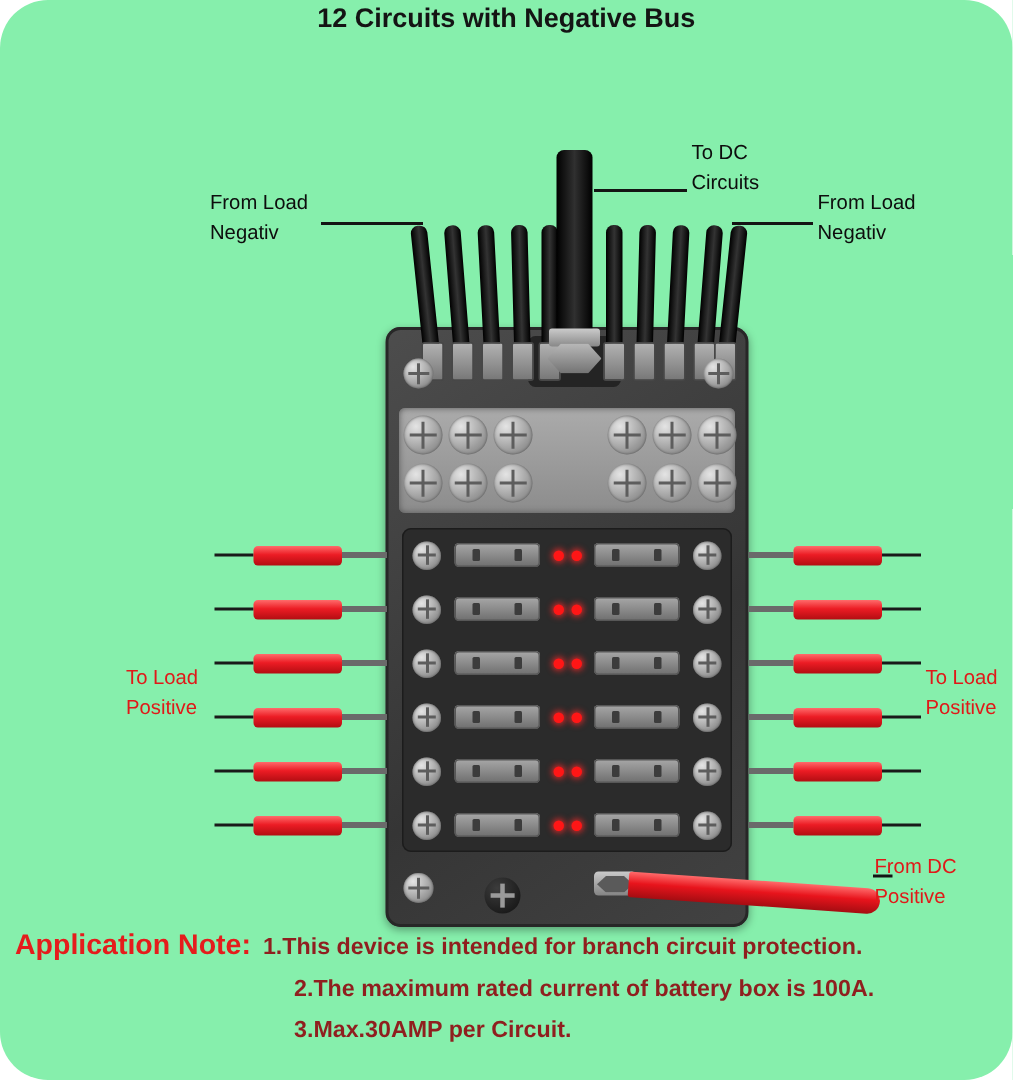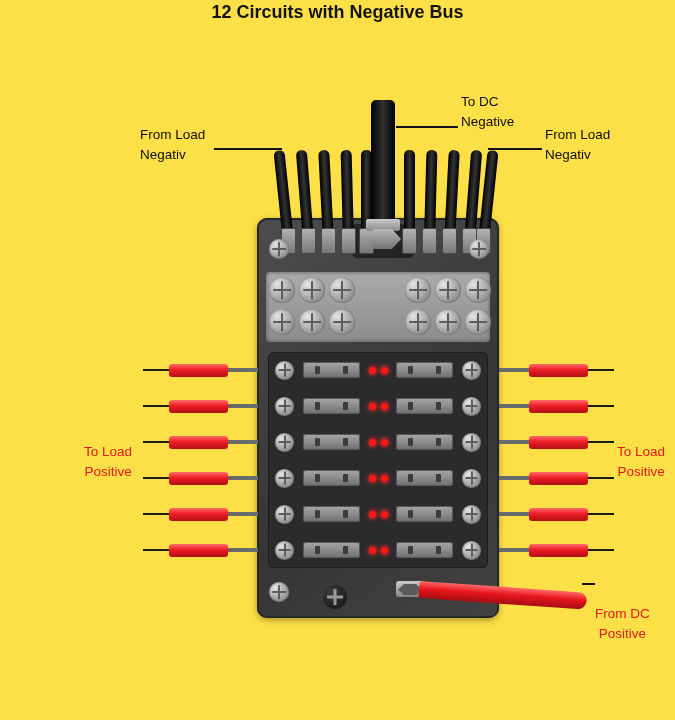--- a/index.html
+++ b/index.html
@@ -1,17 +1,17 @@
 <!DOCTYPE html>
 <html><head>
 <meta charset="utf-8">
 <style>
   html,body{margin:0;padding:0;background:#fff;}
   body{font-family:"Liberation Sans", sans-serif;}
-  .canvas{position:relative;width:675px;height:720px;background:#fde047;overflow:hidden;margin:0 auto;}
+  .canvas{position:relative;width:675px;height:720px;background:#86efac;overflow:hidden;margin:0 auto;border-radius:32px;}
 
   
   .title{position:absolute;top:2px;left:0;right:0;text-align:center;font-size:18px;font-weight:600;color:#141414;}
   .subtitle{position:absolute;top:31px;left:0;right:0;text-align:center;font-size:21px;font-weight:700;color:#d42020;}
 
   
   .fusebox{position:absolute;left:257px;top:218px;width:242px;height:400px;border-radius:10px;
     background:linear-gradient(145deg,#4d4d4d,#353535 60%,#424242);
     box-shadow:inset 0 0 0 2px #272727, 0 2px 6px rgba(0,0,0,.35);}
 
@@ -87,32 +87,32 @@
   .dccrimp{position:absolute;left:396px;top:581px;width:28px;height:16px;border-radius:3px;
     background:linear-gradient(#cacaca,#848484);}
   .dcnut{position:absolute;left:398px;top:584px;width:24px;height:11px;background:#5a5a5a;
     clip-path:polygon(25% 0%,75% 0%,100% 50%,75% 100%,25% 100%,0% 50%);}
   .dcwire{position:absolute;left:419px;top:581px;width:168px;height:17px;border-radius:2px 9px 9px 2px;
     background:linear-gradient(#ff6b6b,#e8141c 45%,#a50d12);
     transform:rotate(4deg);transform-origin:0 50%;}
 
   
   .lbl{position:absolute;font-weight:400;font-size:13.5px;line-height:1.5;white-space:nowrap;}
-  .lbl.black{color:#0d0d0d;} .lbl.red{color:#e01919;text-align:center;}
+  .lbl.black{color:#0d0d0d;} .lbl.red{color:#e01919;}
   .lbl div{white-space:nowrap;}
   .lline{position:absolute;height:2px;background:#141414;}
   .lbl-fl-left{left:140px;top:125px;}
   .ln-fl-left{left:214px;top:148px;width:68px;}
   .lbl-fl-right{left:545px;top:125px;}
   .ln-fl-right{left:488px;top:148px;width:54px;}
   .lbl-todc{left:461px;top:92px;}
   .ln-todc{left:396px;top:126px;width:62px;}
   .lbl-toload-left{left:84px;top:442px;}
   .lbl-toload-right{left:617px;top:442px;}
-  .lbl-fromdc{left:595px;top:568px;margin-top:36px;}
+  .lbl-fromdc{left:583px;top:568px;}
   .ln-fromdc{left:582px;top:583px;width:13px;}
 
   
   .notes{position:absolute;left:10px;top:620px;width:660px;}
   .note-line1{display:flex;align-items:baseline;gap:8px;}
   .note-heading{color:#e51c1c;font-size:19px;font-weight:700;white-space:nowrap;}
   .note-item{color:#8f1f1f;font-size:15.5px;font-weight:700;}
   .note-item.indent{display:block;margin-left:186px;margin-top:9px;}
 </style>
 </head>
@@ -315,34 +315,42 @@
   <div class="lline ln-fl-left"></div>
 
   <div class="lbl black lbl-fl-right">
     <div>From Load</div>
     <div>Negativ</div>
   </div>
   <div class="lline ln-fl-right"></div>
 
   <div class="lbl black lbl-todc">
     <div>To DC</div>
-    <div>Negative</div>
+    <div>Circuits</div>
   </div>
   <div class="lline ln-todc"></div>
 
   <div class="lbl red lbl-toload-left">
     <div>To Load</div>
     <div>Positive</div>
   </div>
 
   <div class="lbl red lbl-toload-right">
     <div>To Load</div>
     <div>Positive</div>
   </div>
 
   <div class="lbl red lbl-fromdc">
     <div>From DC</div>
     <div>Positive</div>
   </div>
   <div class="lline ln-fromdc"></div>
 
+  <div class="notes">
+    <div class="note-line1">
+      <span class="note-heading">Application Note:</span>
+      <span class="note-item">1.This device is intended for branch circuit protection.</span>
+    </div>
+    <span class="note-item indent">2.The maximum rated current of battery box is 100A.</span>
+    <span class="note-item indent">3.Max.30AMP per Circuit.</span>
+  </div>
 
 </div>
 
 </body></html>

